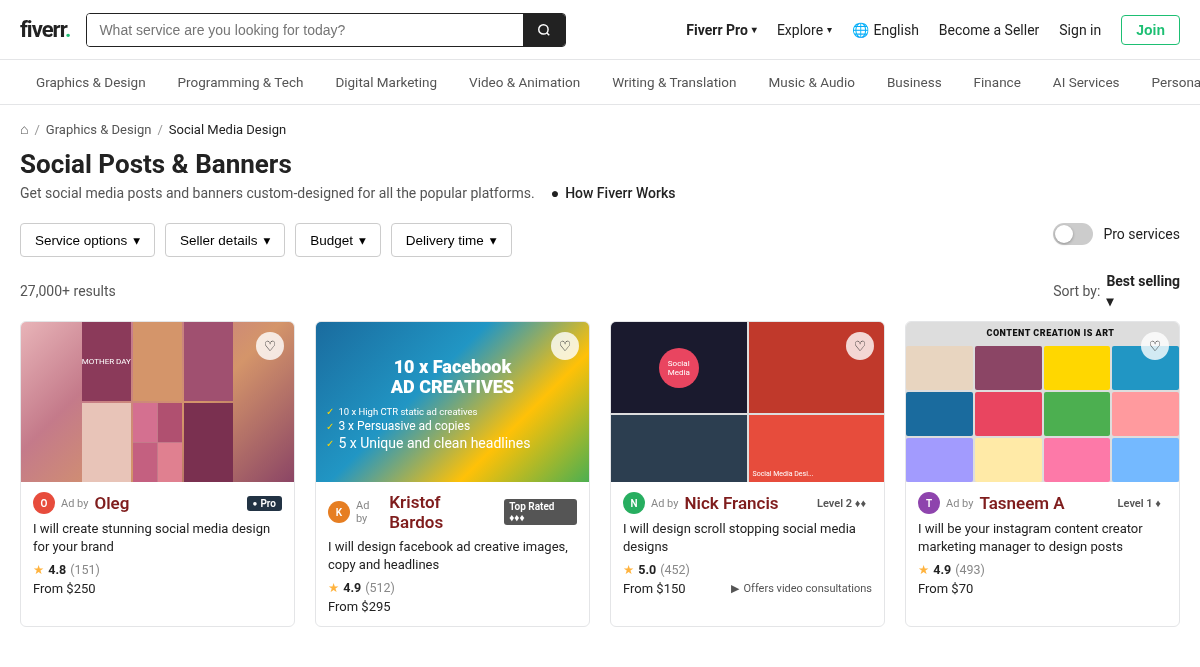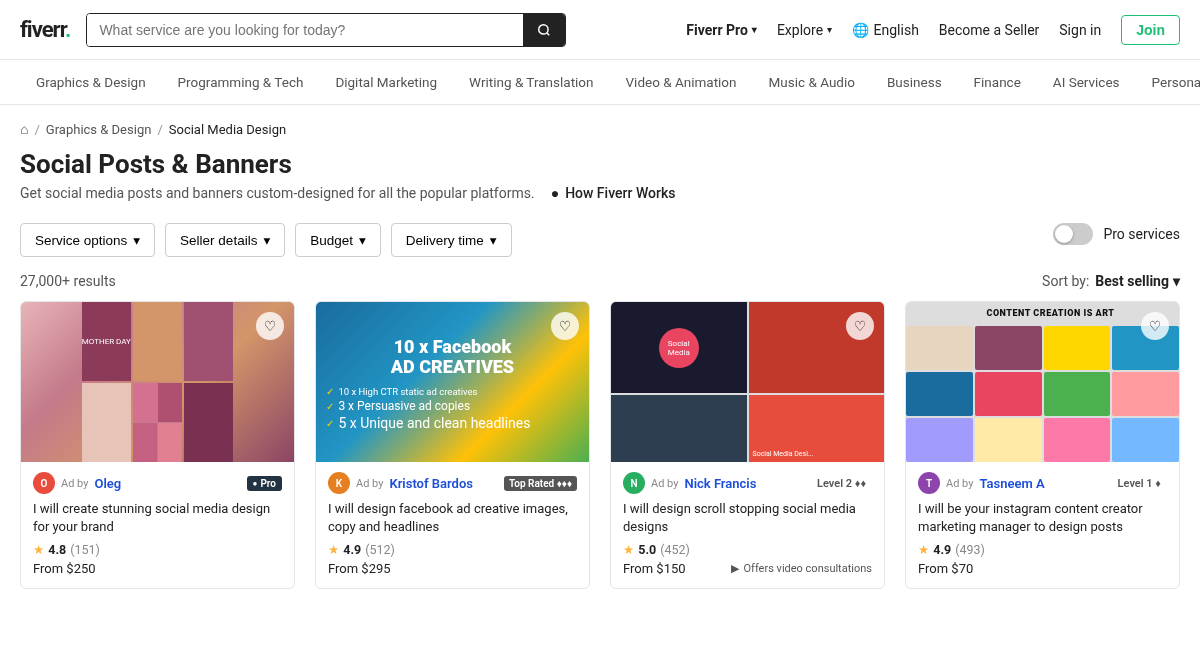--- a/index.html
+++ b/index.html
@@ -42,39 +42,39 @@
     .filter-btn { display: flex; align-items: center; gap: 6px; padding: 8px 14px; border: 1px solid #ccc; border-radius: 4px; background: #fff; font-size: 13.5px; cursor: pointer; white-space: nowrap; }
     .pro-toggle-area { margin-left: auto; display: flex; align-items: center; gap: 10px; font-size: 14px; }
     .toggle { width: 40px; height: 22px; border-radius: 11px; background: #ccc; position: relative; cursor: pointer; }
     .toggle-knob { width: 18px; height: 18px; border-radius: 50%; background: #fff; position: absolute; top: 2px; left: 2px; box-shadow: 0 1px 3px rgba(0,0,0,.3); }
 
     
     .results-row { padding: 4px 20px 12px; display: flex; align-items: center; justify-content: space-between; }
     .results-count { font-size: 14px; color: #555; }
     .sort-area { display: flex; align-items: center; gap: 6px; font-size: 14px; }
     .sort-label { color: #555; }
-    .sort-value { font-weight: 700; display: flex; align-items: flex-start; gap: 4px; cursor: pointer; }
+    .sort-value { font-weight: 700; display: flex; align-items: flex-start; gap: 4px; cursor: pointer; flex-direction: column; }
 
     
     .cards-grid { display: grid; grid-template-columns: repeat(4, 1fr); gap: 20px; padding: 0 20px 30px; }
     .card { border-radius: 6px; overflow: hidden; border: 1px solid #e4e5e7; cursor: pointer; }
     .card-image { width: 100%; height: 160px; object-fit: cover; position: relative; background: #ddd; display: flex; align-items: center; justify-content: center; overflow: hidden; }
     .heart-icon { position: absolute; top: 10px; right: 10px; background: rgba(255,255,255,0.8); border-radius: 50%; width: 28px; height: 28px; display: flex; align-items: center; justify-content: center; font-size: 14px; cursor: pointer; }
 
     
     .card-img-1 { background: linear-gradient(135deg, #e8b4b8 0%, #c47a8a 30%, #d4956a 60%, #8b4565 100%); }
     .card-img-2 { background: linear-gradient(135deg, #1a6b9e 0%, #2196c4 40%, #ffc107 70%, #4caf50 100%); display: flex; align-items: center; justify-content: center; }
     .fb-bullets { color: #fff; font-size: 10px; list-style: none; padding: 4px 10px; }
     .fb-bullet { display: flex; align-items: center; gap: 4px; margin: 2px 0; }
     .bullet-check { color: #ffd700; }
 
     .card-body { padding: 10px 12px 12px; }
     .seller-row { display: flex; align-items: center; gap: 6px; margin-bottom: 6px; }
     .avatar { width: 22px; height: 22px; border-radius: 50%; font-size: 10px; display: flex; align-items: center; justify-content: center; color: #fff; font-weight: 600; flex-shrink: 0; }
-    .seller-name { font-size: 13px; color: #1d4ed8; }
+    .seller-name { font-size: 17px; color: #7f1d1d; }
     .ad-label { font-size: 11px; color: #888; }
     .badge { font-size: 10px; padding: 2px 6px; border-radius: 3px; font-weight: 600; margin-left: auto; }
     .badge-pro { background: #234; color: #fff; display: flex; align-items: center; gap: 3px; }
     .badge-top { background: #555; color: #fff; }
     .badge-level2 { color: #555; font-size: 11px; }
     .badge-level1 { color: #555; font-size: 11px; }
     .card-desc { font-size: 13px; color: #222; line-height: 1.4; margin-bottom: 6px; min-height: 36px; }
     .rating-row { display: flex; align-items: center; gap: 4px; font-size: 12.5px; margin-bottom: 4px; }
     .star { color: #ffb33e; }
     .rating-num { font-weight: 700; }
@@ -140,22 +140,22 @@
     <span class="header-link">Become a Seller</span>
     <span class="header-link">Sign in</span>
     <button class="join-btn">Join</button>
   </div>
 </header>
 
 <nav class="nav-bar">
   <a class="nav-item">Graphics &amp; Design</a>
   <a class="nav-item">Programming &amp; Tech</a>
   <a class="nav-item">Digital Marketing</a>
+  <a class="nav-item">Video &amp; Animation</a>
   <a class="nav-item">Writing &amp; Translation</a>
-  <a class="nav-item">Video &amp; Animation</a>
   <a class="nav-item">Music &amp; Audio</a>
   <a class="nav-item">Business</a>
   <a class="nav-item">Finance</a>
   <a class="nav-item">AI Services</a>
   <a class="nav-item">Personal Growth</a>
 
 </nav>
 
 <div class="breadcrumb-row">
   <span class="breadcrumb-home">⌂</span>

